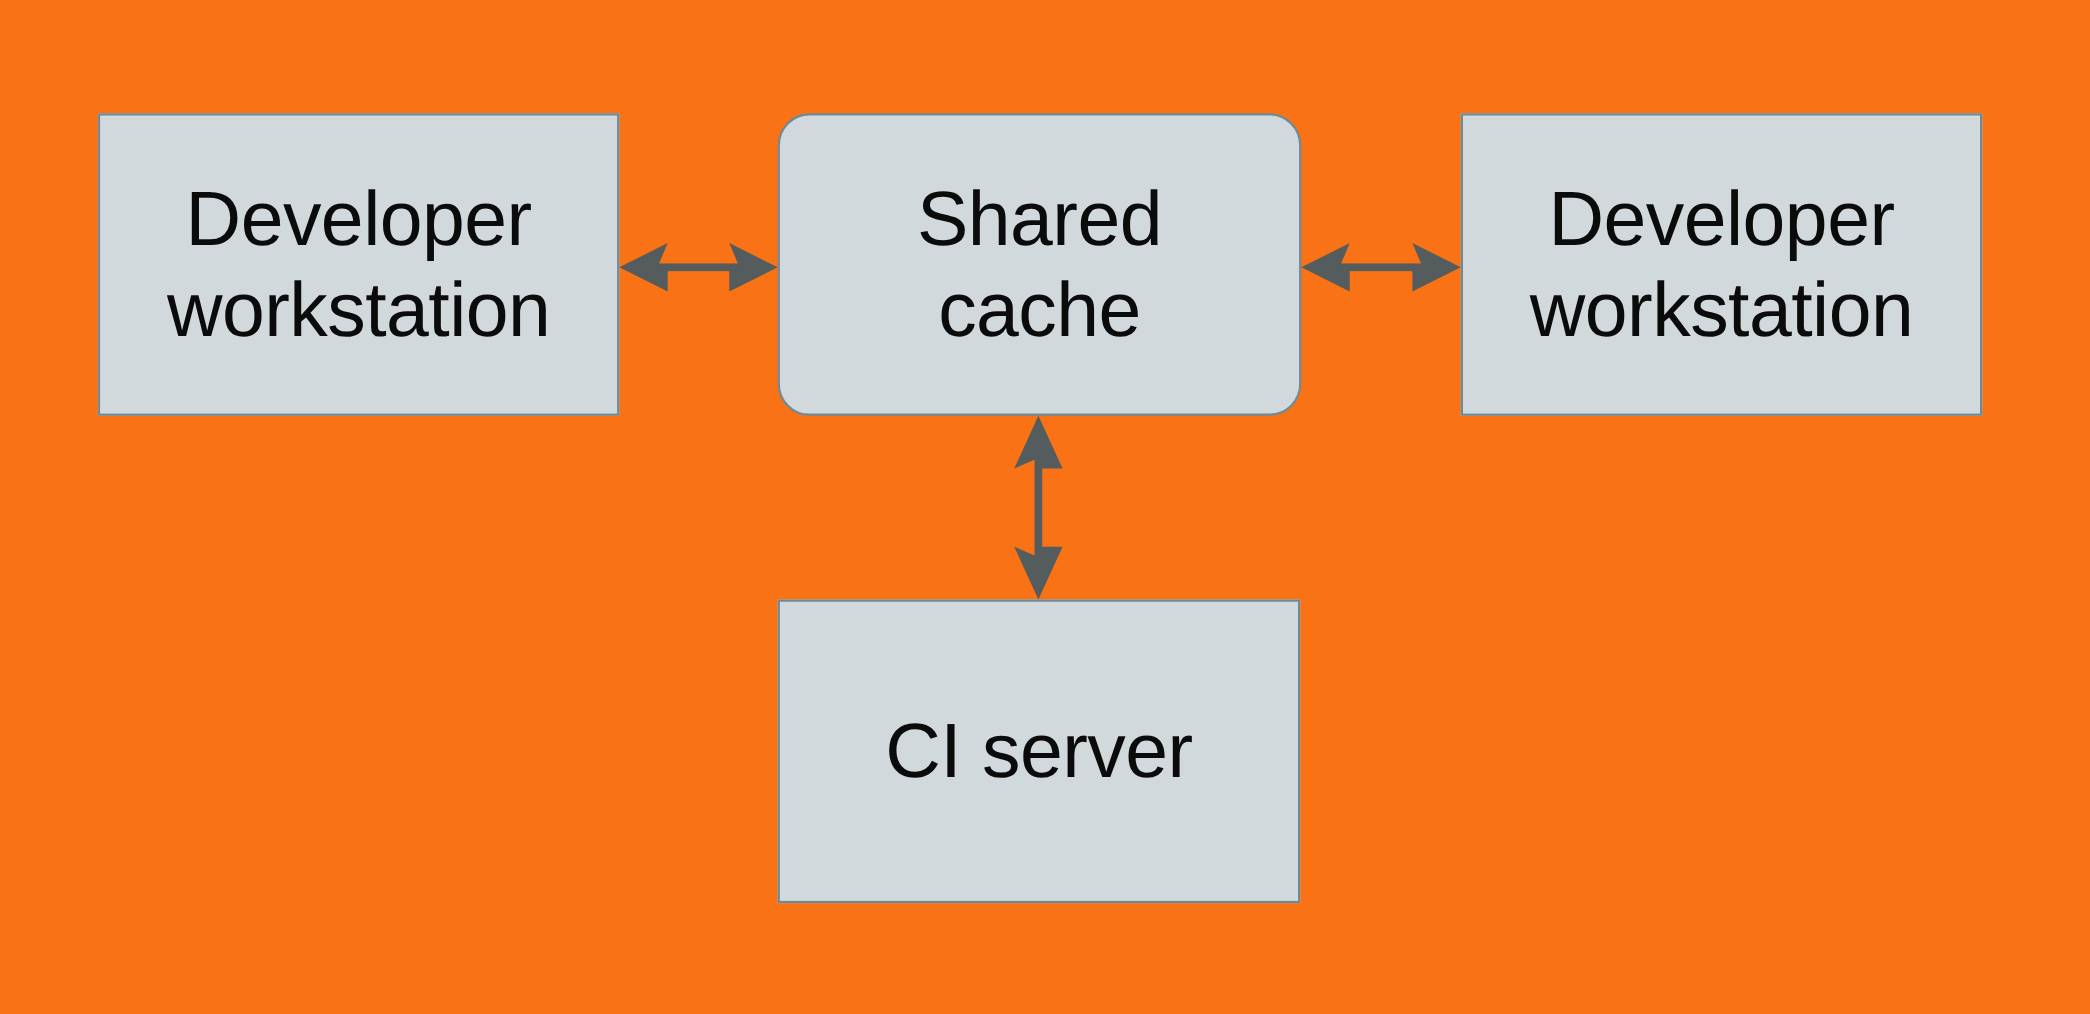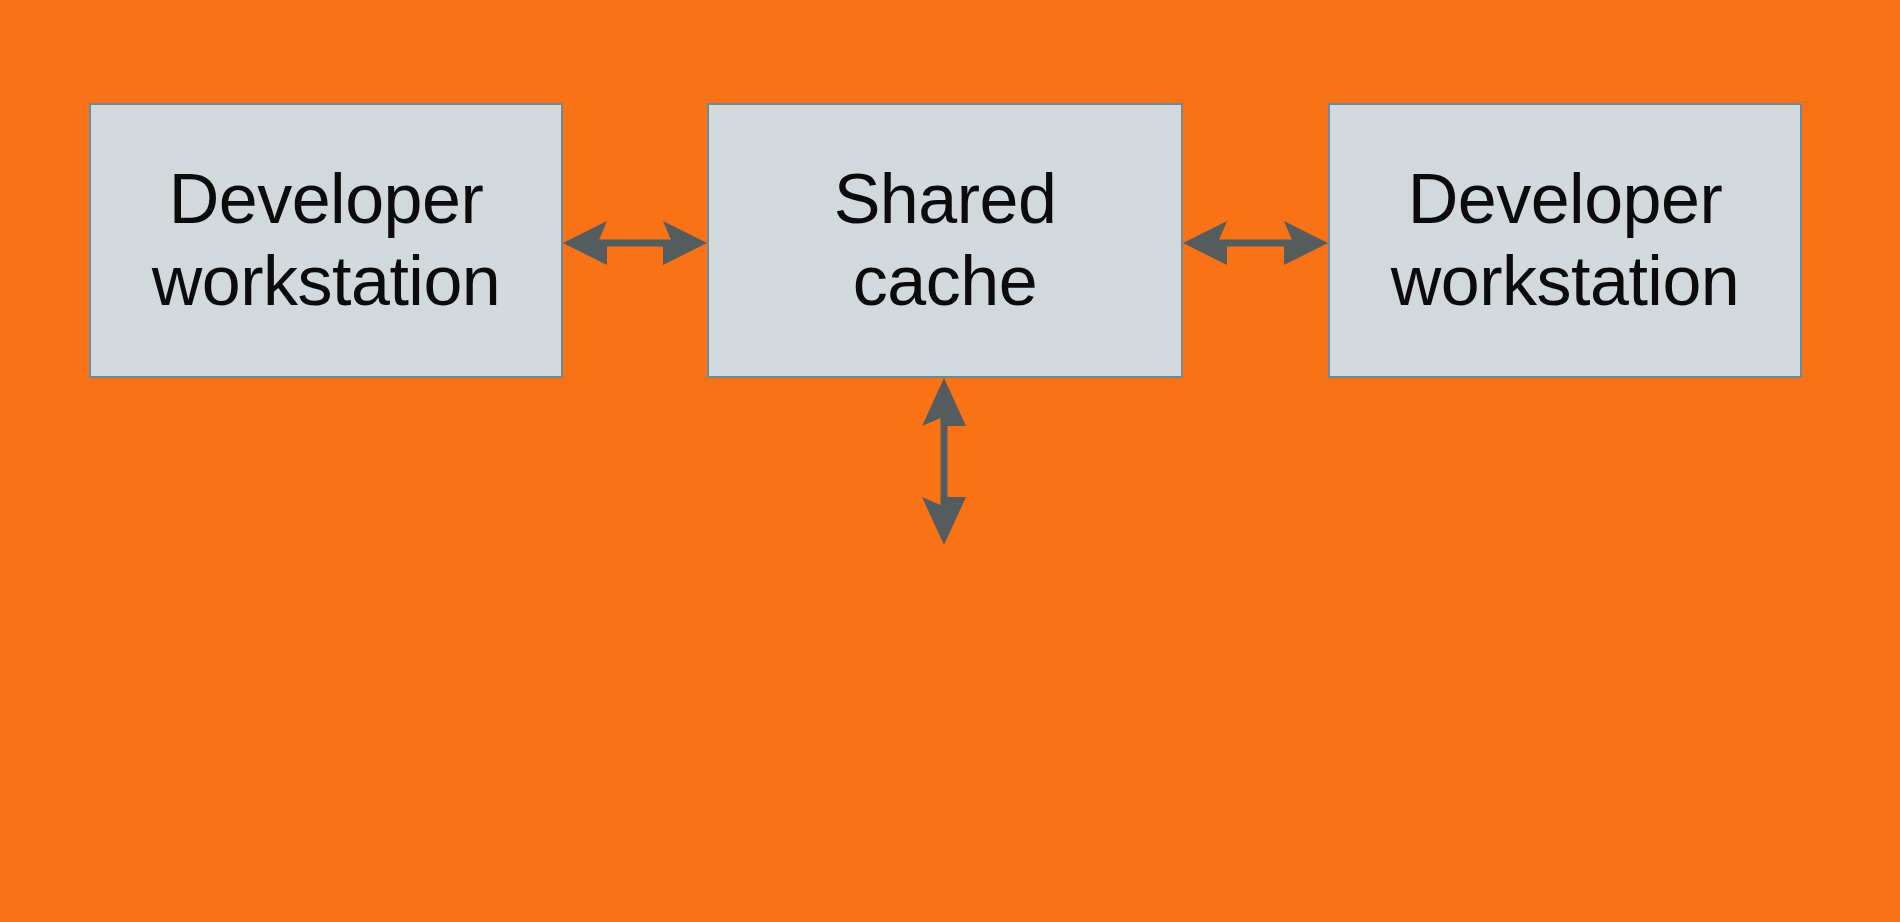--- a/index.html
+++ b/index.html
@@ -53,30 +53,33 @@
 </head>
 <body>
 
 <div id="canvas">
 
   <div class="node" style="left:89px; top:103px; width:474px; height:275px;">
     <div class="node-label">Developer
 workstation</div>
   </div>
 
-  <div class="node" style="left:707px; top:103px; width:476px; height:275px;">
+  <div class="node" style="left:707px; top:103px; width:476px; height:275px;border-radius:29px;">
     <div class="node-label">Shared
 cache</div>
   </div>
 
   <div class="node" style="left:1328px; top:103px; width:474px; height:275px;">
     <div class="node-label">Developer
 workstation</div>
   </div>
 
+  <div class="node" style="left:707px; top:545px; width:475px; height:276px;">
+    <div class="node-label single">CI server</div>
+  </div>
 
   <div class="edge" style="left:563px; top:212px; width:144px; height:62px;">
     <svg width="144" height="62" viewBox="0 0 144 62" aria-hidden="true">
       <g fill="#555c5e">
 
         <path d="M0,31 L44,9 L36,28 L44,34 L44,53 Z"></path>
 
         <path d="M144,31 L100,9 L108,28 L100,34 L100,53 Z"></path>
 
         <rect x="36" y="27.5" width="72" height="7"></rect>

